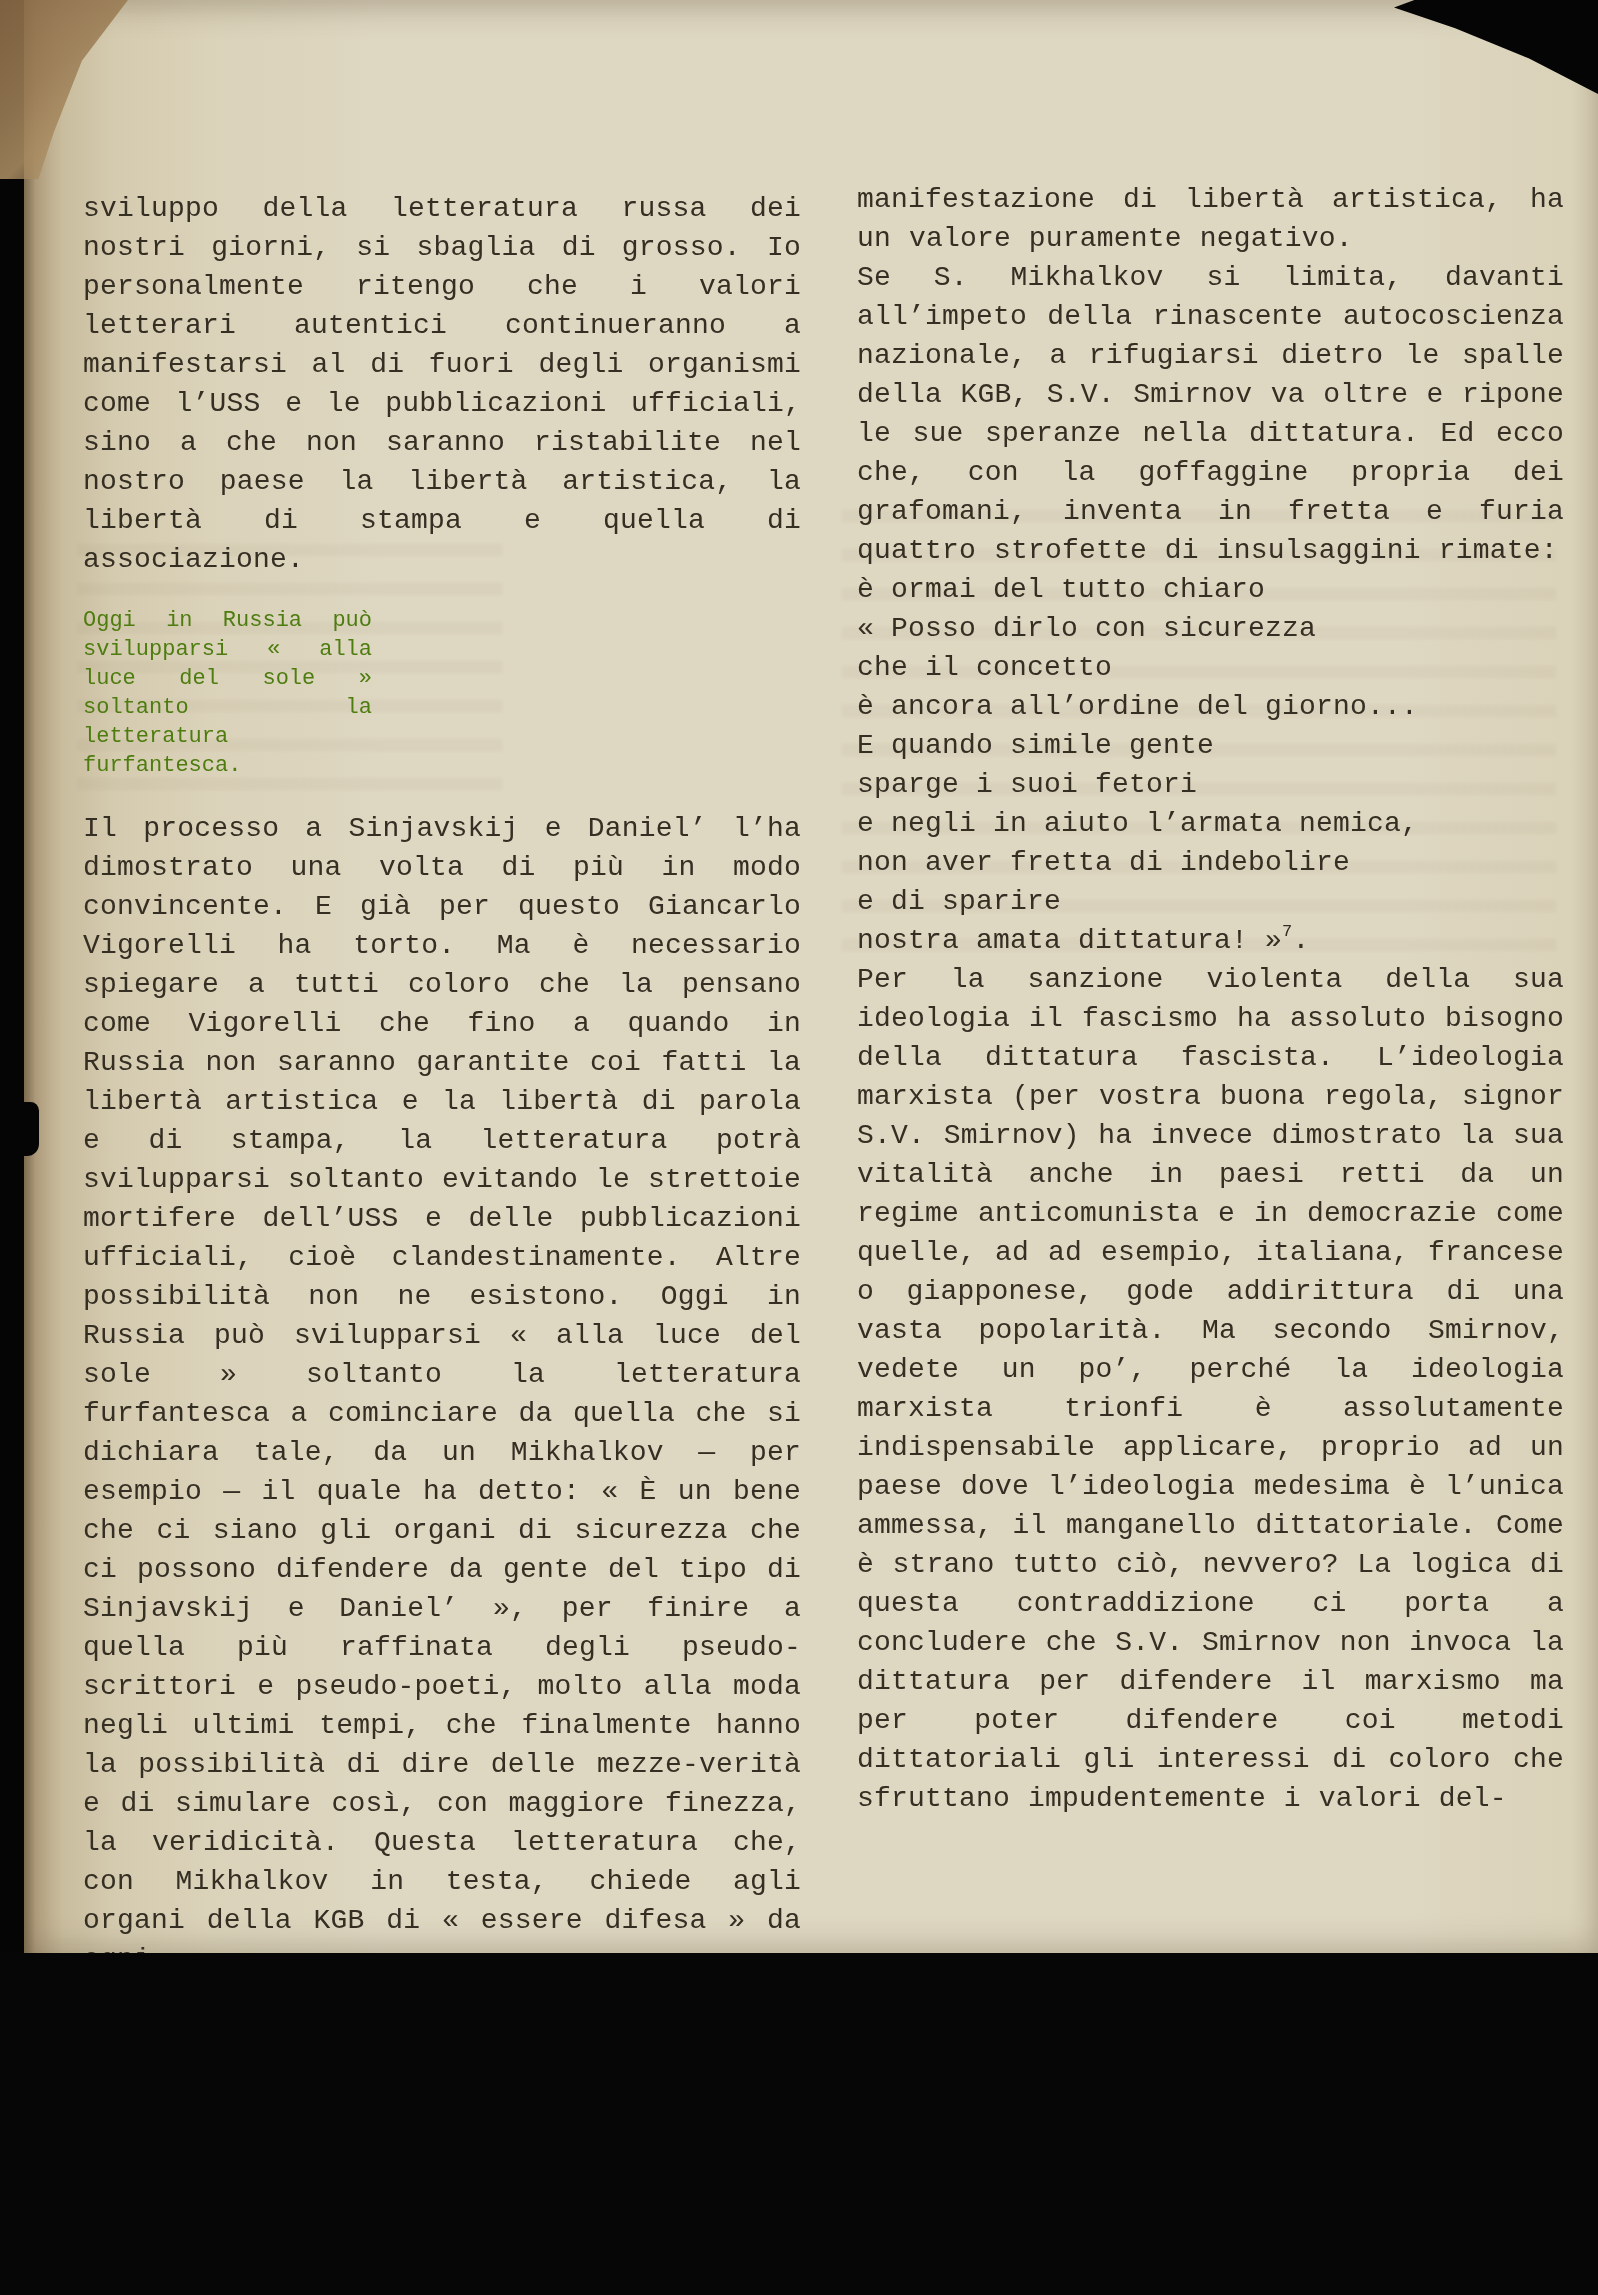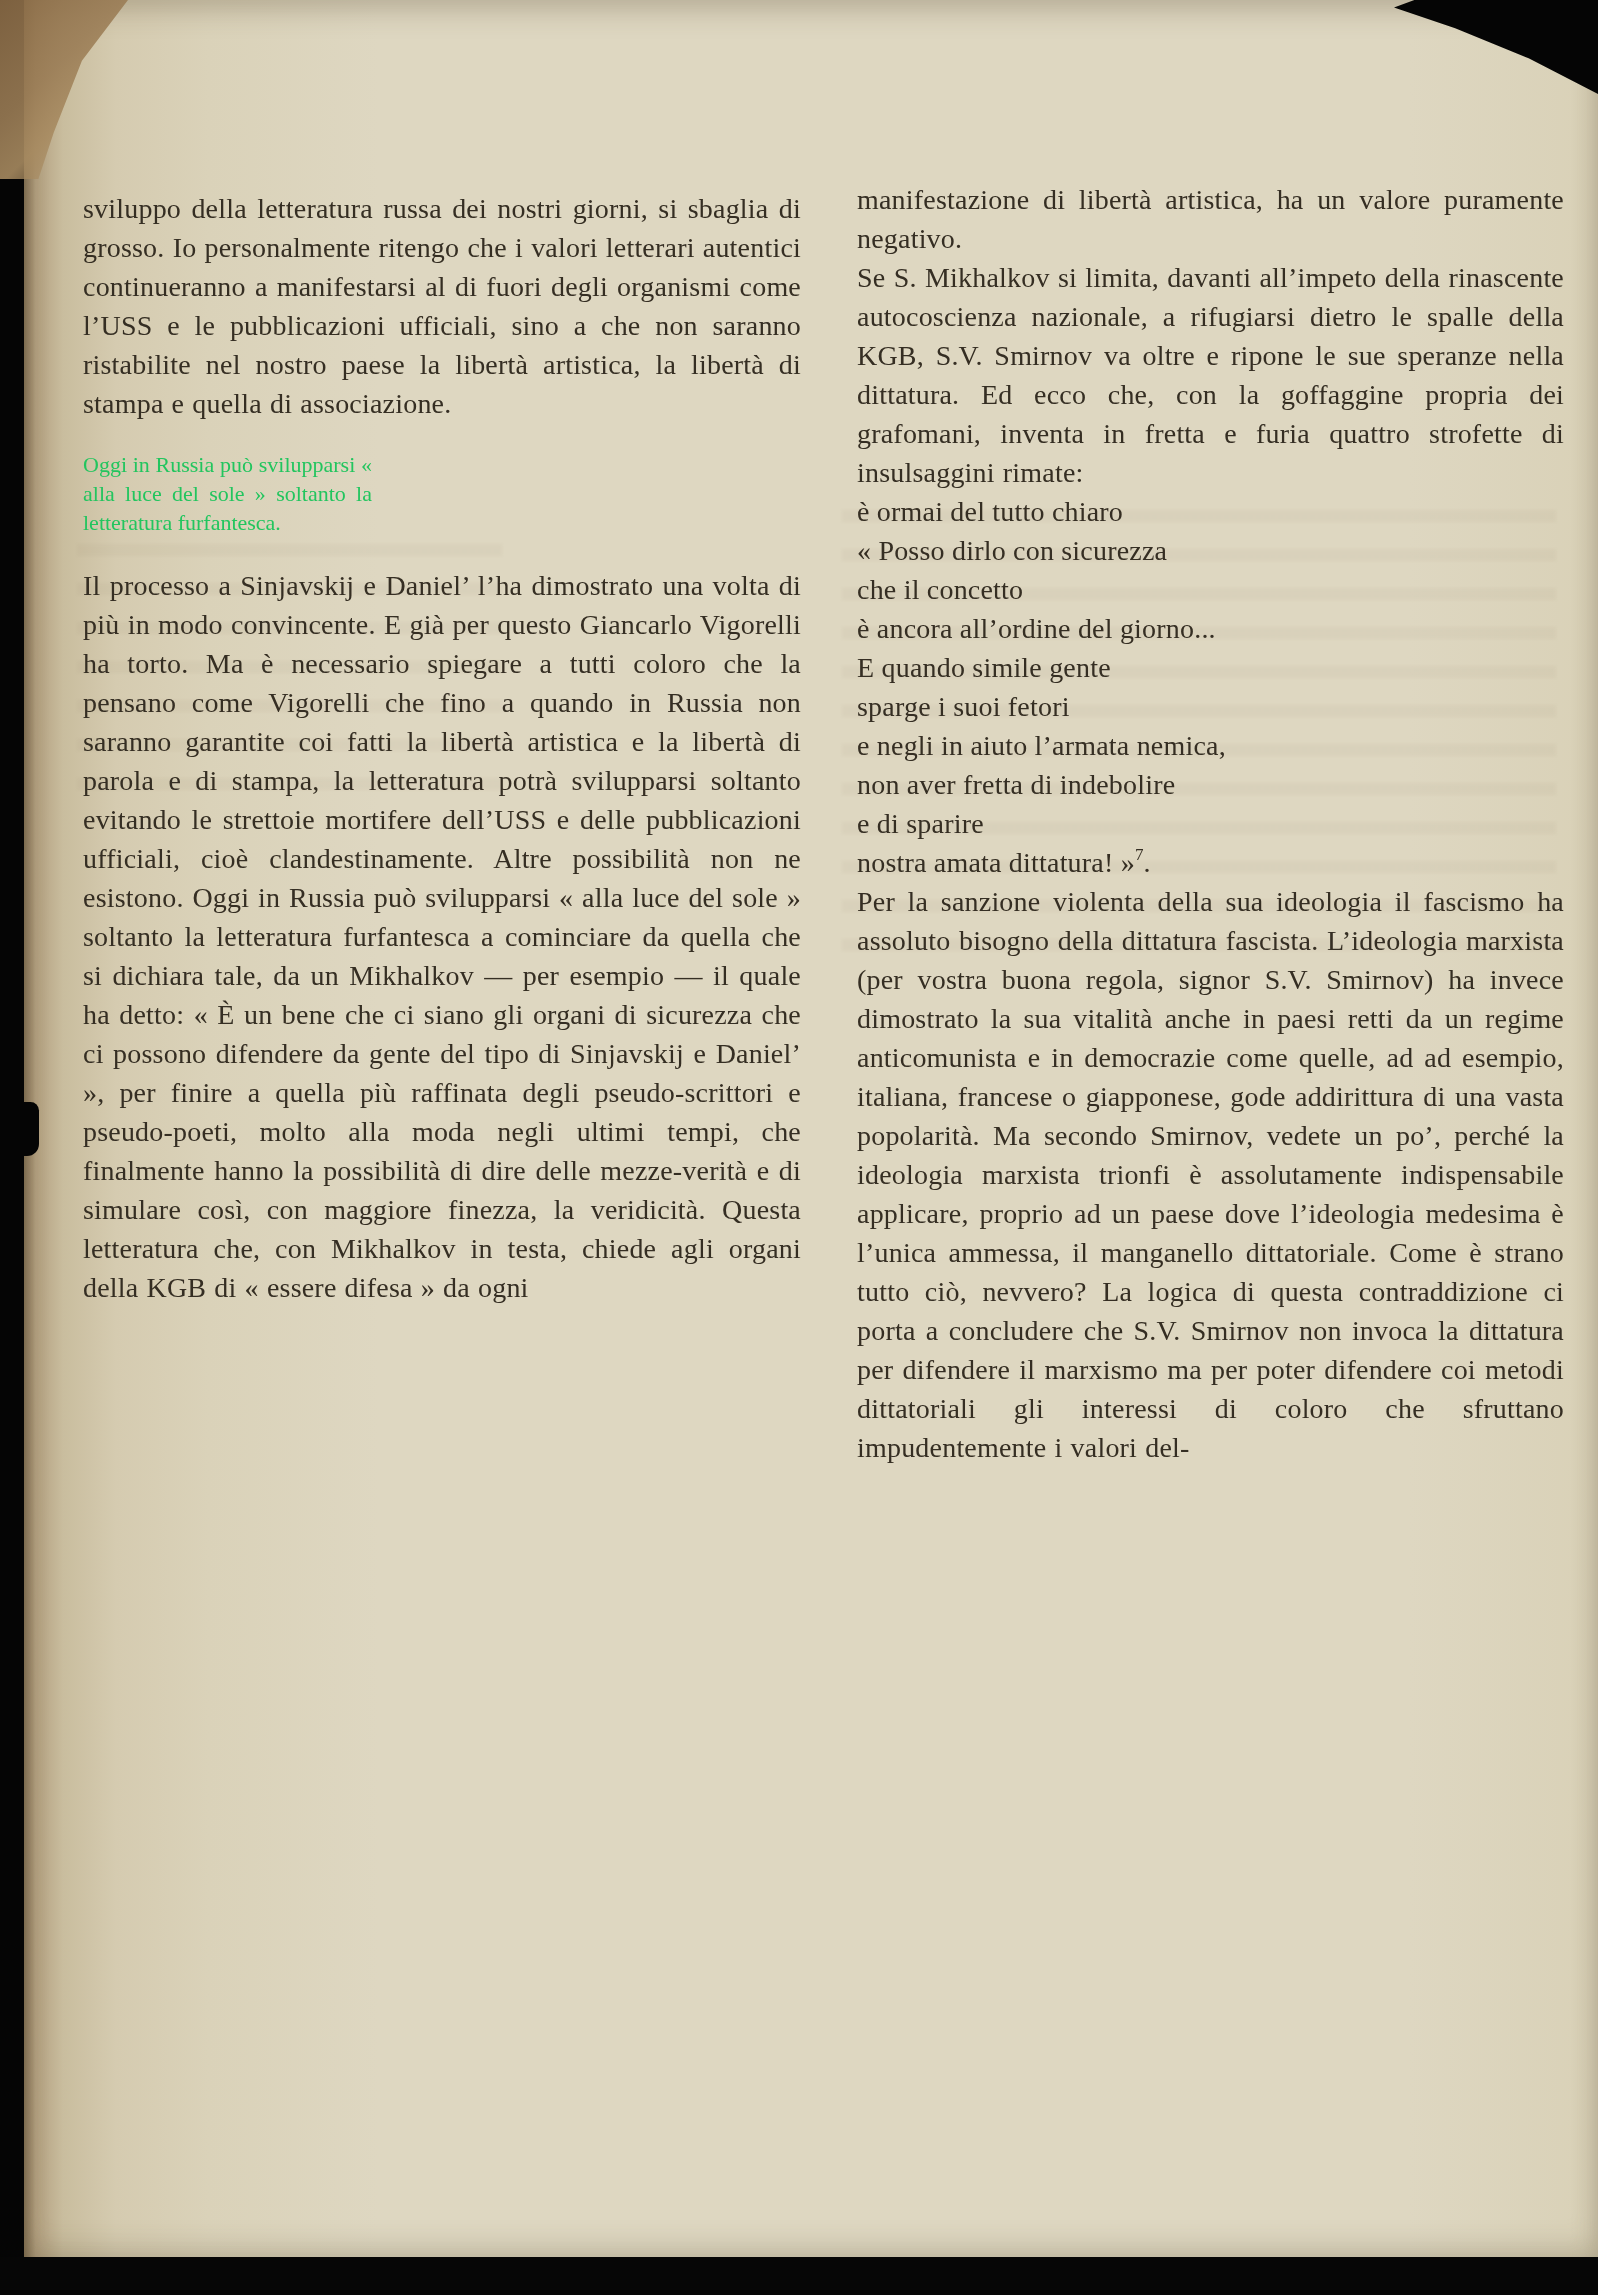--- a/index.html
+++ b/index.html
@@ -3,24 +3,24 @@
 <meta charset="utf-8">
 <style>
   html, body {
     margin: 0;
     padding: 0;
     background: #060606;
   }
   .scan {
     position: relative;
     width: 1598px;
-    height: 2257px;
+    height: 1953px;
     background: #060606;
     overflow: hidden;
-    font-family: Liberation Serif, serif;
+    font-family: Liberation Mono, monospace;
   }
   
   .paper {
     position: absolute;
     left: 22px;
     top: 0;
     right: 0;
     bottom: 0;
     background:
       linear-gradient(90deg,
@@ -84,21 +84,21 @@
     line-height: 39px;
     letter-spacing: 0.2px;
     word-spacing: 0.9px;
   }
   .side-note {
     width: 289px;
     margin: 27px 0 29px 0;
     font-size: 22px;
     line-height: 29px;
     text-align: justify;
-    color: #22c55e;
+    color: #4d7c0f;
   }
   .poem { margin: 0; }
   .poem-line {
     font-size: 28px;
     line-height: 39px;
     text-align: left;
     letter-spacing: 0.2px;
     white-space: nowrap;
   }
   sup.footnote {

